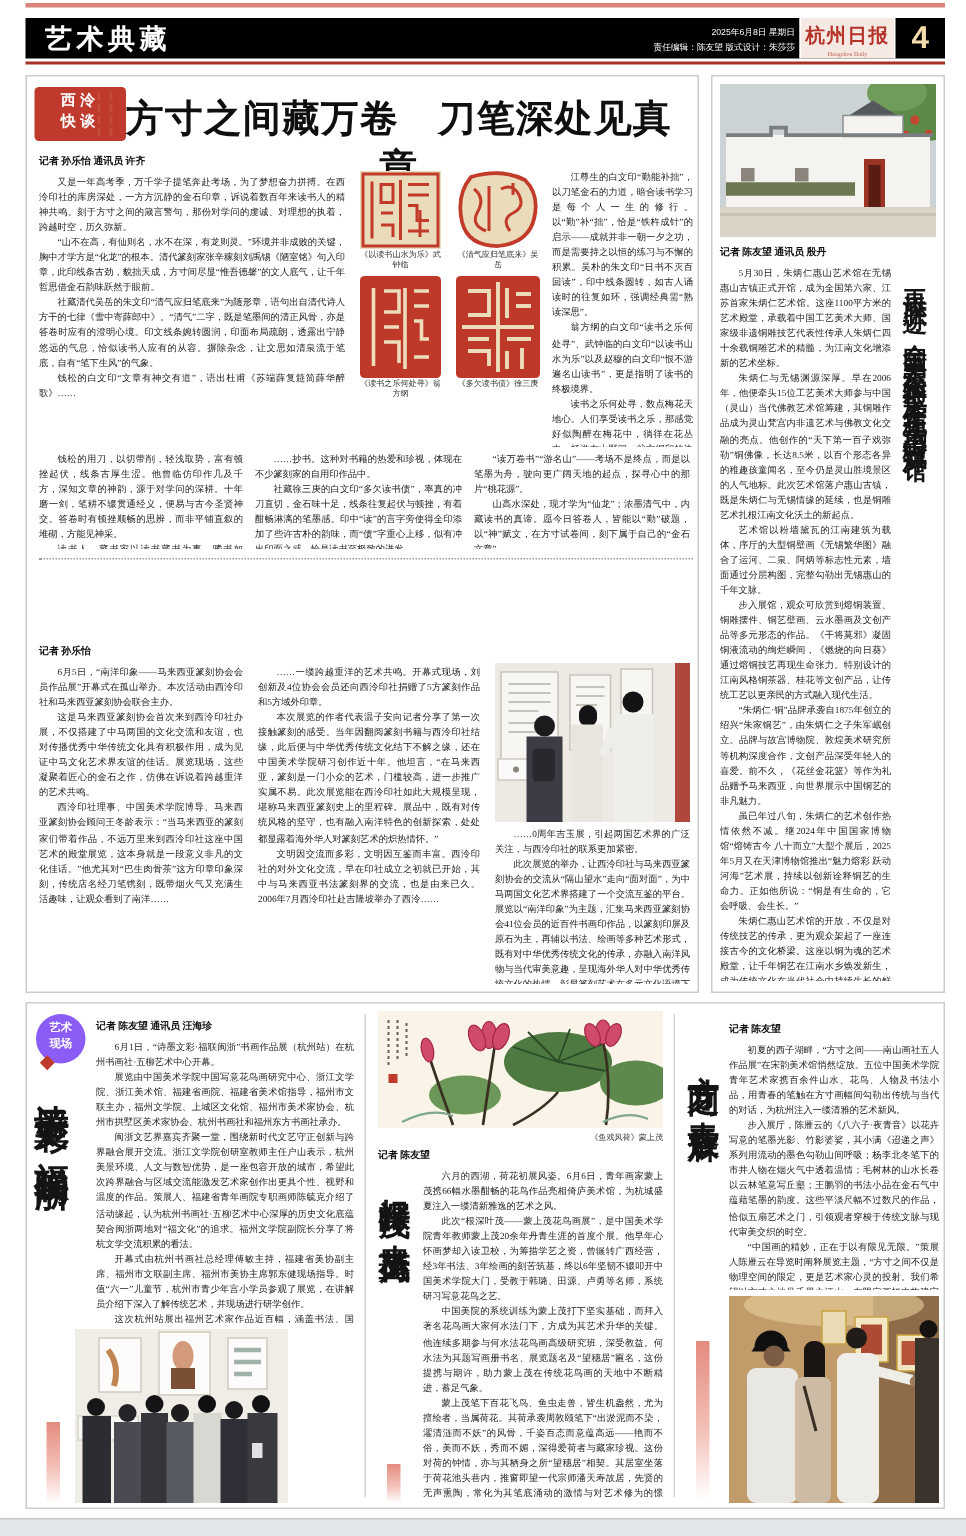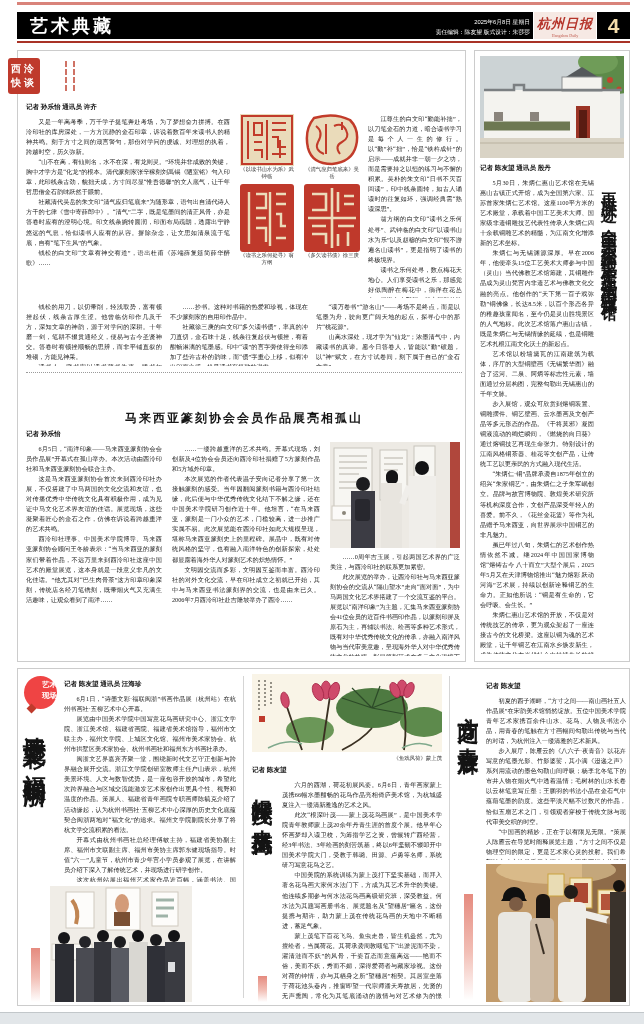--- a/index.html
+++ b/index.html
@@ -8,21 +8,21 @@
   .abs{position:absolute;}
   
   .topstrip{left:17px;top:2px;width:613px;height:3px;background:#d9837a;}
   .hbar{left:17px;top:12px;width:613px;height:27px;background:#000000;}
   .section-title{position:absolute;left:13px;top:2px;color:#fff;font-family:"Liberation Sans",sans-serif;
         font-weight:bold;font-size:18px;letter-spacing:3px;}
   .hmeta{position:absolute;right:100px;top:5px;color:#fff;font-size:5.8px;line-height:1.75;text-align:right;
         font-family:"Liberation Sans",sans-serif;}
   .masthead{position:absolute;right:34px;top:0;width:62px;height:27px;background:#f6e9e4;border-left:1px solid #fff;
         text-align:center;}
-  .masthead .cn{font-size:13px;font-weight:bold;color:#b5342a;margin-top:3px;letter-spacing:1px;font-style:italic;}
+  .masthead .cn{font-size:13px;font-weight:bold;color:#b5342a;margin-top:3px;letter-spacing:1px;}
   .masthead .en{font-size:4px;color:#c05a4e;}
   .pageno{position:absolute;right:0;top:0;width:33px;height:27px;border-left:1px solid #fff;
         color:#f3dcab;font-family:"Liberation Sans",sans-serif;font-weight:bold;font-size:21px;
         display:flex;align-items:center;justify-content:center;}
   .redrule{left:17px;top:41px;width:613px;height:2px;background:#a93226;}
   
   .blk{border:1px solid #cccccc;box-sizing:border-box;background:#fff;}
   #blk-left{left:17px;top:50px;width:449px;height:612px;}
   #blk-right{left:474px;top:50px;width:156px;height:612px;}
   #blk-bottom{left:17px;top:668px;width:613px;height:338px;}
@@ -33,21 +33,21 @@
   .byline{font-size:6.6px;font-weight:bold;color:#111;}
   .cap{font-size:5.4px;color:#333;}
   .headline1{font-family:"Liberation Sans",sans-serif;font-weight:900;font-size:25px;color:#0f0f0f;text-align:center;letter-spacing:1px;}
   .headline3{font-family:"Liberation Sans",sans-serif;font-weight:900;font-size:19px;color:#0f0f0f;text-align:center;}
   .subtitle3{font-size:12px;font-weight:bold;text-align:center;letter-spacing:2px;color:#161616;}
   .vtitle{writing-mode:vertical-rl;font-family:"Liberation Sans",sans-serif;font-weight:900;color:#141414;}
   .badge-sq{background:#bf3a2c;border-radius:3px;color:#fff;text-align:center;
         font-family:"Liberation Sans",sans-serif;font-weight:bold;font-size:10px;line-height:1.35;
         letter-spacing:3px;padding-top:4px;box-sizing:border-box;}
   .badge-marks{border-left:2px dashed #c4503f;border-right:2px dashed #c4503f;width:6px;height:30px;opacity:.8;}
-  .badge-round{background:#ef4444;border-radius:50%;color:#fff;text-align:right;
+  .badge-round{background:#8b5cf6;border-radius:50%;color:#fff;text-align:center;
         font-family:Liberation Sans, sans-serif;font-weight:bold;font-size:7.5px;line-height:1.45;
         padding-top:4px;box-sizing:border-box;}
   .badge-round:after{content:"";position:absolute;left:4px;bottom:-3px;width:7px;height:7px;
         background:#bf3a2c;transform:rotate(45deg);}
   .ribbon{background:linear-gradient(180deg,#e58b7f 0%,#f2bfb6 55%,rgba(242,191,182,0) 100%);}
   .dotted{border-top:1px dotted #9a9a9a;height:0;}
   .photo{display:block;}
   .seal-grid{display:grid;grid-template-columns:58px 58px;column-gap:7px;row-gap:4px;}
   .seal-cell{text-align:center;}
   .seal-cell svg{display:block;margin:0 auto;}
@@ -67,25 +67,26 @@
     <div class="masthead">
       <div class="cn">杭州日报</div>
       <div class="en">Hangzhou Daily</div>
     </div>
     <div class="pageno">4</div>
   </div>
   <div class="abs redrule"></div>
 
   <div class="abs blk" id="blk-left"></div>
 
-  <div class="abs badge-sq" style="left:8px;top:58px;width:32px;height:36px;">
+  <div class="abs badge-sq" style="left:23px;top:58px;width:61px;height:36px;font-family:Liberation Mono, monospace;">
     <div>西泠</div>
     <div>快谈</div>
   </div>
   <div class="abs badge-marks" style="left:65px;top:61px;"></div>
+  <div class="abs headline1" style="left:74px;top:62px;width:384px;">方寸之间藏万卷　刀笔深处见真章</div>
   <div class="abs byline" style="left:26px;top:103px;">记者 孙乐怡 通讯员 许齐</div>
 
   <div class="abs col" style="left:26px;top:117px;width:204px;height:178px;">
     <p>又是一年高考季，万千学子提笔奔赴考场，为了梦想奋力拼搏。在西泠印社的库房深处，一方方沉静的金石印章，诉说着数百年来读书人的精神共鸣。刻于方寸之间的箴言警句，那份对学问的虔诚、对理想的执着，跨越时空，历久弥新。</p>
     <p>“山不在高，有仙则名，水不在深，有龙则灵。”环境并非成败的关键，胸中才学方是“化龙”的根本。清代篆刻家张辛稼刻刘禹锡《陋室铭》句入印章，此印线条古劲，貌拙天成，方寸间尽显“惟吾德馨”的文人底气，让千年哲思借金石韵味跃然于眼前。</p>
     <p>社藏清代吴岳的朱文印“清气应归笔底来”为随形章，语句出自清代诗人方干的七律《雪中寄薛郎中》。“清气”二字，既是笔墨间的清正风骨，亦是答卷时应有的澄明心境。印文线条婉转圆润，印面布局疏朗，透露出宁静悠远的气息，恰似读书人应有的从容。摒除杂念，让文思如清泉流于笔底，自有“笔下生风”的气象。</p>
     <p>钱松的白文印“文章有神交有道”，语出杜甫《苏端薛复筵简薛华醉歌》……</p>
   </div>
 
   <div class="abs seal-grid" style="left:238px;top:114px;width:124px;">
@@ -148,21 +149,20 @@
     <p>……抄书。这种对书籍的热爱和珍视，体现在不少篆刻家的自用印作品中。</p>
     <p>社藏徐三庚的白文印“多欠读书债”，率真的冲刀直切，金石味十足，线条往复起伏与顿挫，有着酣畅淋漓的笔墨感。印中“读”的言字旁使得全印添加了些许古朴的韵味，而“债”字重心上移，似有冲出印面之感，恰是读书至极致的迸发。</p>
   </div>
   <div class="abs col" style="left:316px;top:302px;width:144px;height:64px;">
     <p>“读万卷书”“游名山”——考场不是终点，而是以笔墨为舟，驶向更广阔天地的起点，探寻心中的那片“桃花源”。</p>
     <p>山高水深处，现才学为“仙龙”；浓墨清气中，内藏读书的真谛。愿今日答卷人，皆能以“勤”破题，以“神”赋文，在方寸试卷间，刻下属于自己的“金石文章”。</p>
   </div>
 
   <div class="abs dotted" style="left:26px;top:372px;width:436px;"></div>
 
-  <div class="abs subtitle3" style="left:26px;top:410px;width:436px;">马来西亚篆刻协会会员作品展亮相孤山</div>
   <div class="abs byline" style="left:26px;top:430px;">记者 孙乐怡</div>
 
   <div class="abs col" style="left:26px;top:444px;width:136px;height:212px;">
     <p>6月5日，“南洋印象——马来西亚篆刻协会会员作品展”开幕式在孤山举办。本次活动由西泠印社和马来西亚篆刻协会联合主办。</p>
     <p>这是马来西亚篆刻协会首次来到西泠印社办展，不仅搭建了中马两国的文化交流和友谊，也对传播优秀中华传统文化具有积极作用，成为见证中马文化艺术界友谊的佳话。展览现场，这些凝聚着匠心的金石之作，仿佛在诉说着跨越重洋的艺术共鸣。</p>
     <p>西泠印社理事、中国美术学院博导、马来西亚篆刻协会顾问王冬龄表示：“当马来西亚的篆刻家们带着作品，不远万里来到西泠印社这座中国艺术的殿堂展览，这本身就是一段意义非凡的文化佳话。”他尤其对“巴生肉骨茶”这方印章印象深刻，传统店名经刀笔镌刻，既带烟火气又充满生活趣味，让观众看到了南洋……</p>
   </div>
   <div class="abs col" style="left:172px;top:444px;width:148px;height:212px;">
     <p>……一缕跨越重洋的艺术共鸣。开幕式现场，刘创新及4位协会会员还向西泠印社捐赠了5方篆刻作品和5方域外印章。</p>
     <p>本次展览的作者代表温子安向记者分享了第一次接触篆刻的感受。当年因翻阅篆刻书籍与西泠印社结缘，此后便与中华优秀传统文化结下不解之缘，还在中国美术学院研习创作近十年。他坦言，“在马来西亚，篆刻是一门小众的艺术，门槛较高，进一步推广实属不易。此次展览能在西泠印社如此大规模呈现，堪称马来西亚篆刻史上的里程碑。展品中，既有对传统风格的坚守，也有融入南洋特色的创新探索，处处都显露着海外华人对篆刻艺术的炽热情怀。”</p>

